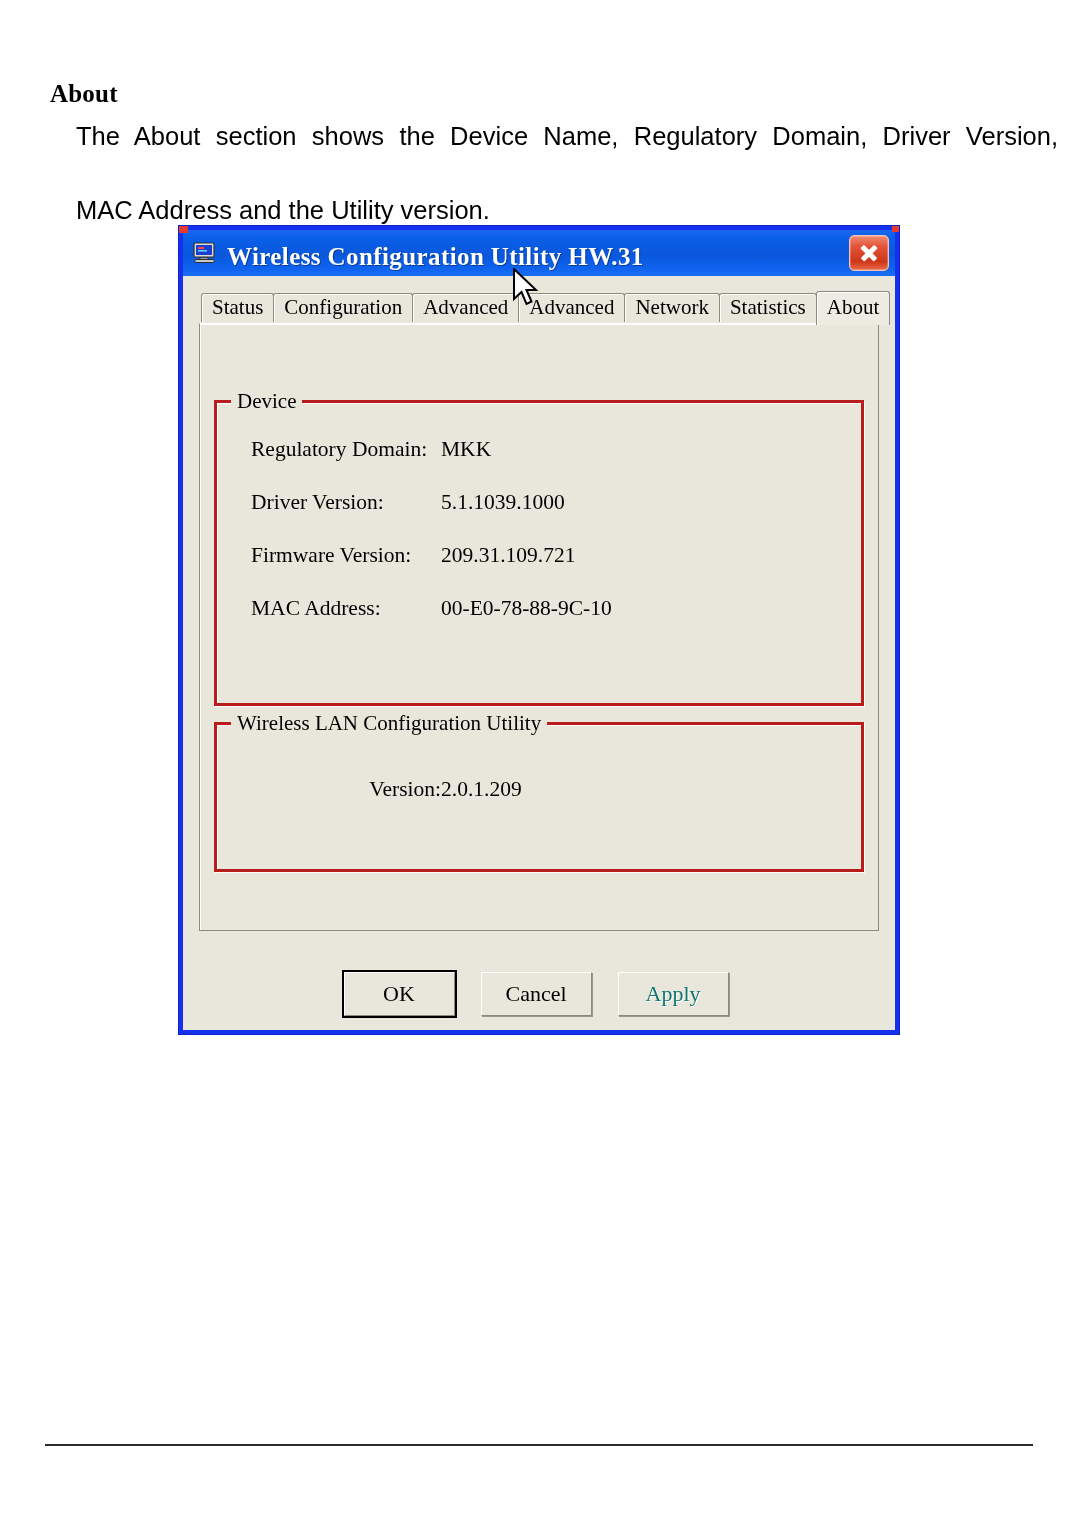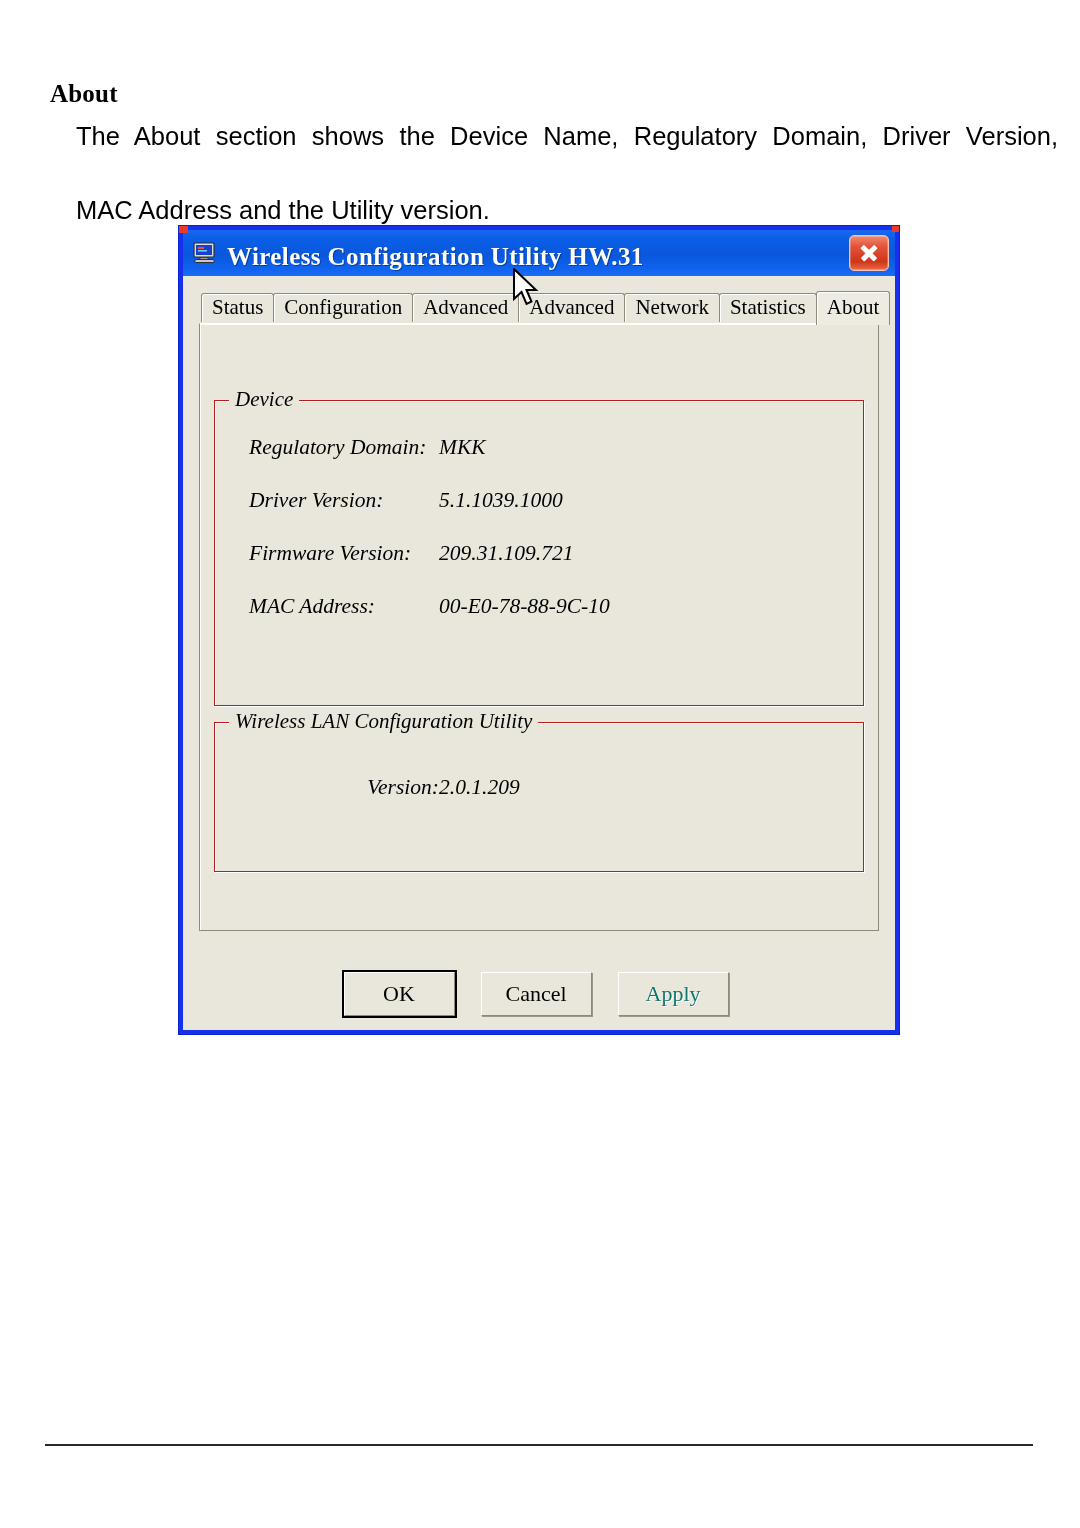--- a/index.html
+++ b/index.html
@@ -214,24 +214,23 @@
     box-shadow: inset 1px 1px 0 #ffffff;
     height: 608px;
     box-sizing: border-box;
     padding: 0 14px;
     margin-top: -1px;
   }
 
   
   .groupbox {
     position: relative;
-    border: 1px solid #b91c1c;
+    border: 3px solid #b91c1c;
     box-shadow: inset 1px 1px 0 #ffffff, 1px 1px 0 #ffffff;
     box-sizing: border-box;
-    font-style: italic;
   }
   .groupbox > .gb-title {
     position: absolute;
     top: -14px;
     left: 14px;
     background: #e9e7db;
     padding: 0 6px;
     font-family: "Liberation Serif", serif;
     font-size: 21px;
     white-space: nowrap;

